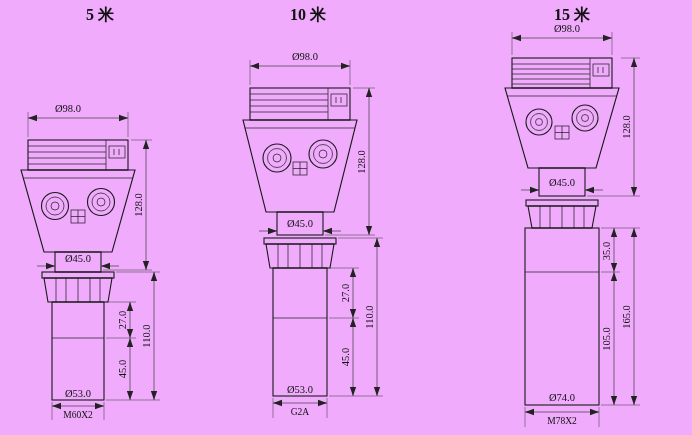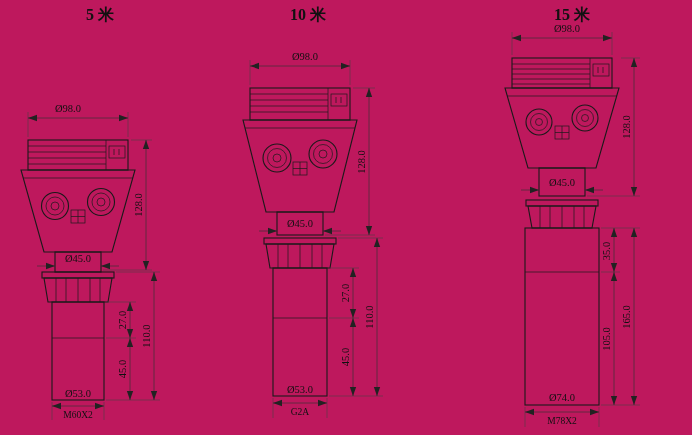--- a/index.html
+++ b/index.html
@@ -1,16 +1,16 @@
 <!DOCTYPE html>
 <html><head>
 <meta charset="utf-8">
 <style>
   html,body{margin:0;padding:0;background:#ffffff;}
-  .stage{position:relative;width:692px;height:435px;background:#be185d;overflow:hidden;
+  .stage{position:relative;width:692px;height:435px;background:#f0abfc;overflow:hidden;
          font-family:"Liberation Serif", serif;}
   .fig{position:absolute;top:0;height:435px;}
   svg{display:block;}
   svg text{fill:#111111;}
   .title{font-size:16px;font-weight:bold;}
   .dim{font-size:10.5px;}
   .dims{font-size:9.5px;}
   .part{stroke:#1a1a1a;stroke-width:1.1;fill:none;}
   .fine{stroke:#1a1a1a;stroke-width:0.7;fill:none;}
   .dimln{stroke:#333333;stroke-width:0.65;fill:none;}

